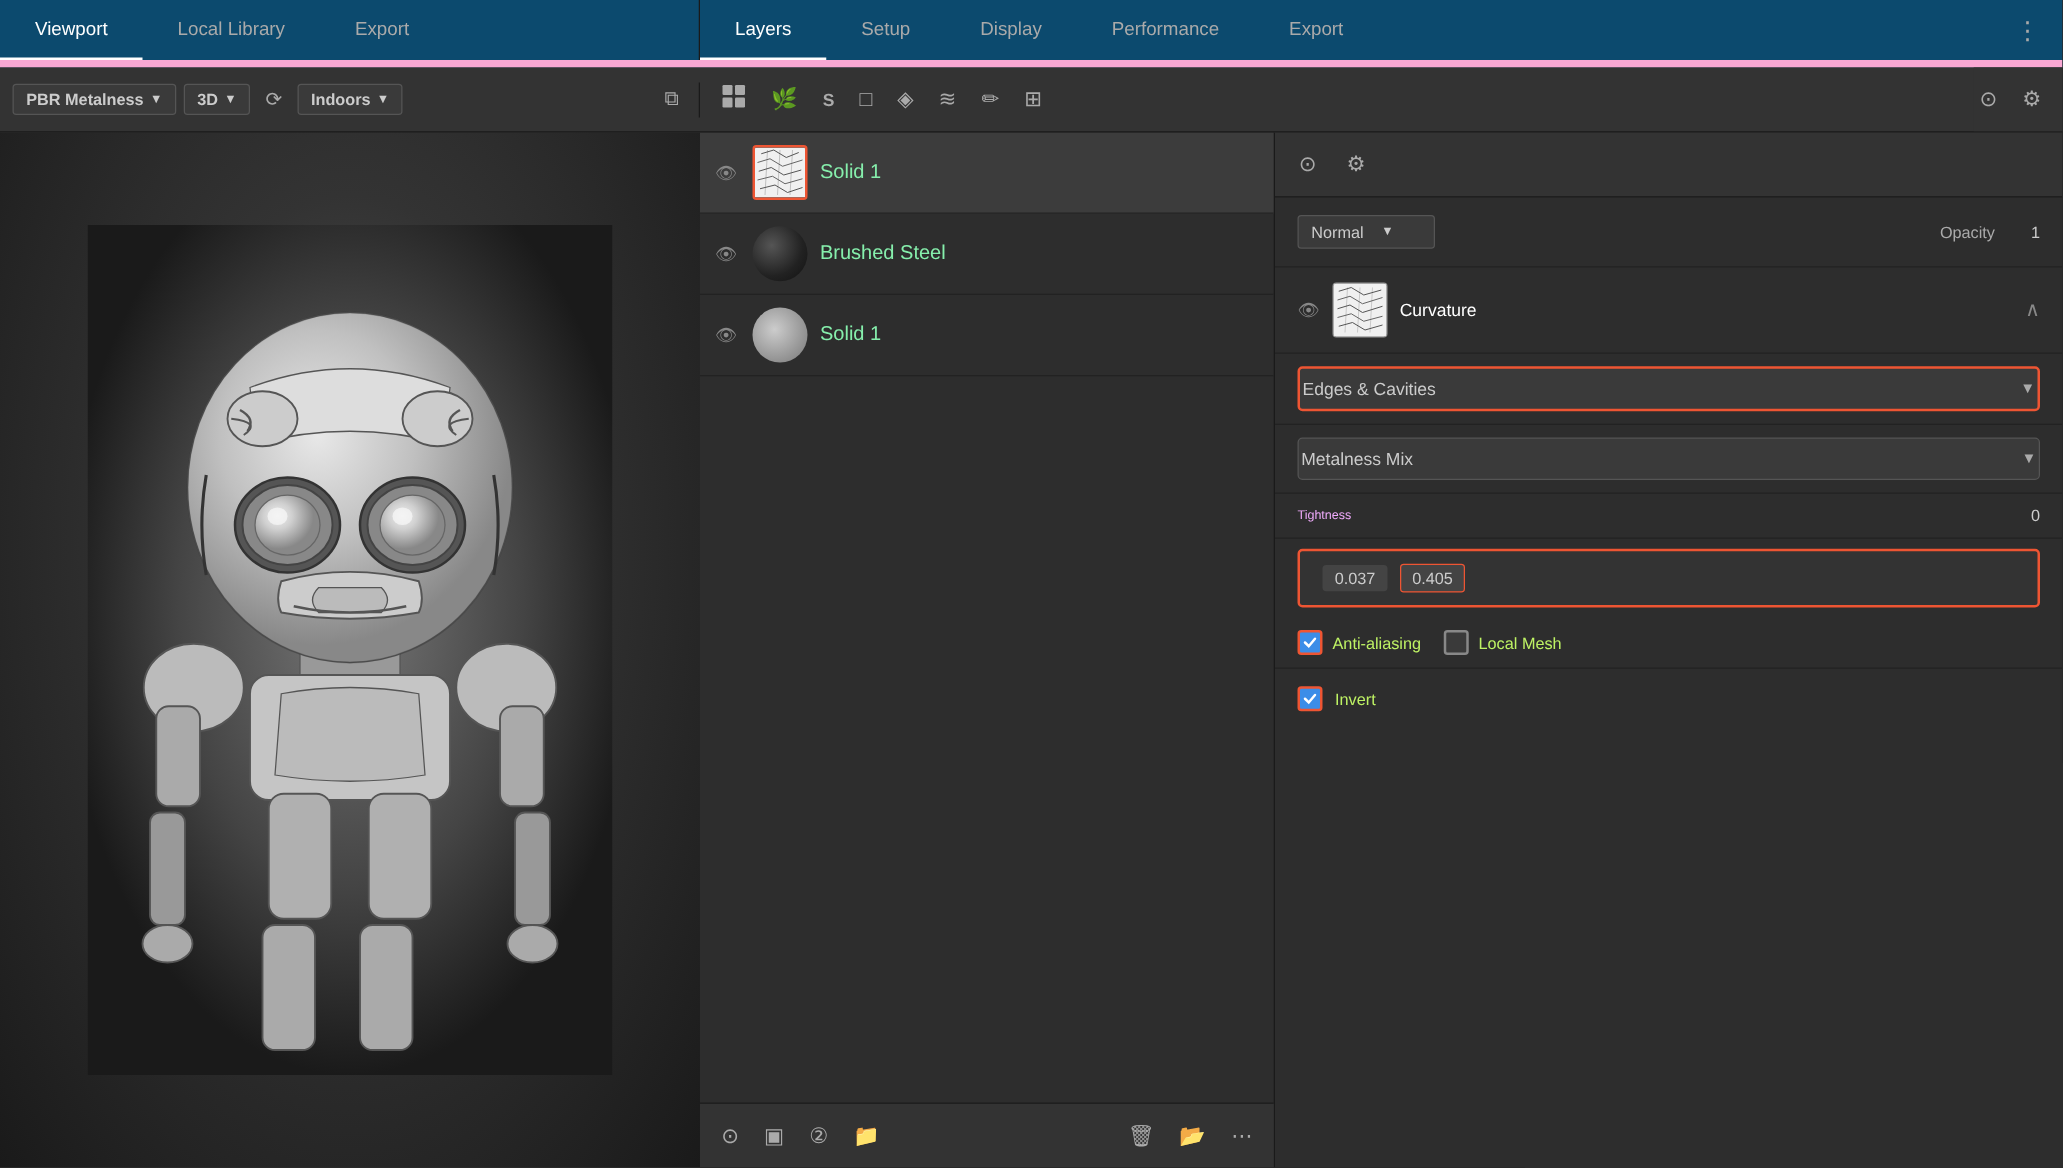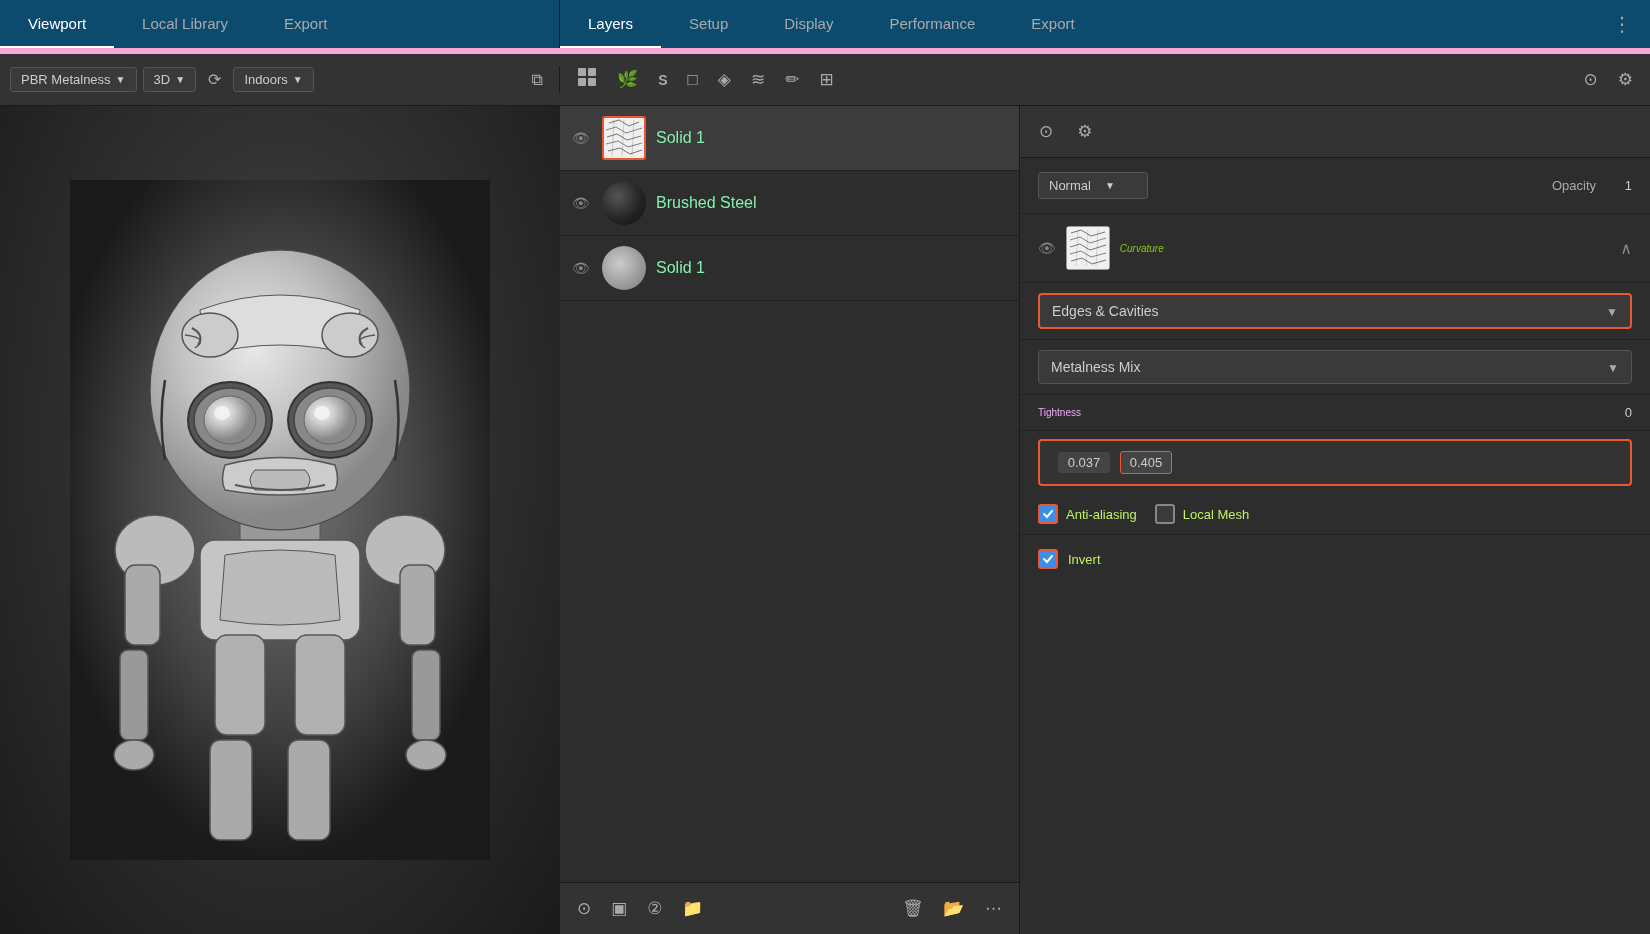--- a/index.html
+++ b/index.html
@@ -77,20 +77,21 @@
       background: #3a3a3a;
       border: 1px solid #555;
       color: #ccc;
       padding: 4px 10px;
       font-size: 13px;
       border-radius: 3px;
       cursor: pointer;
       display: flex;
       align-items: center;
       gap: 5px;
+      font-weight: bold;
     }
     .toolbar-icon-btn {
       background: none;
       border: none;
       color: #aaa;
       font-size: 16px;
       cursor: pointer;
       padding: 4px 6px;
       border-radius: 3px;
     }
@@ -257,43 +258,42 @@
     .curv-thumb {
       width: 44px;
       height: 44px;
       border-radius: 3px;
       background: #fff;
       border: 1px solid #999;
       flex-shrink: 0;
       overflow: hidden;
     }
     .curv-name {
-      font-size: 10px;
-      color: #84cc16;
+      font-size: 14px;
+      color: #ffffff;
       flex: 1;
-      font-style: italic;
     }
     .curv-collapse {
       color: #888;
       font-size: 16px;
       cursor: pointer;
     }
 
     
     .prop-group {
       padding: 10px 18px;
       border-bottom: 1px solid #222;
     }
     .dropdown-field {
       display: flex;
-      align-items: flex-end;
+      align-items: flex-start;
       background: #3a3a3a;
       border: 2px solid #e53;
       border-radius: 4px;
-      padding: 8px 12px;
+      padding: 8px 2px;
       cursor: pointer;
       justify-content: space-between;
     }
     .dropdown-field.normal {
       border: 1px solid #555;
     }
     .dropdown-field-text {
       font-size: 14px;
       color: #ccc;
     }

